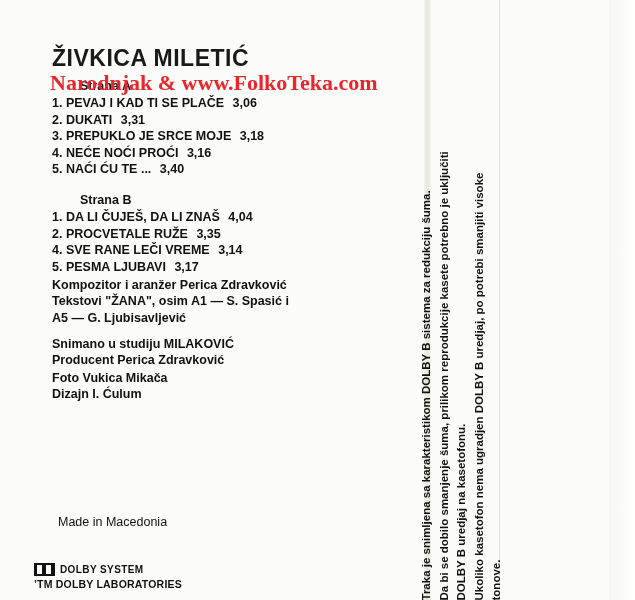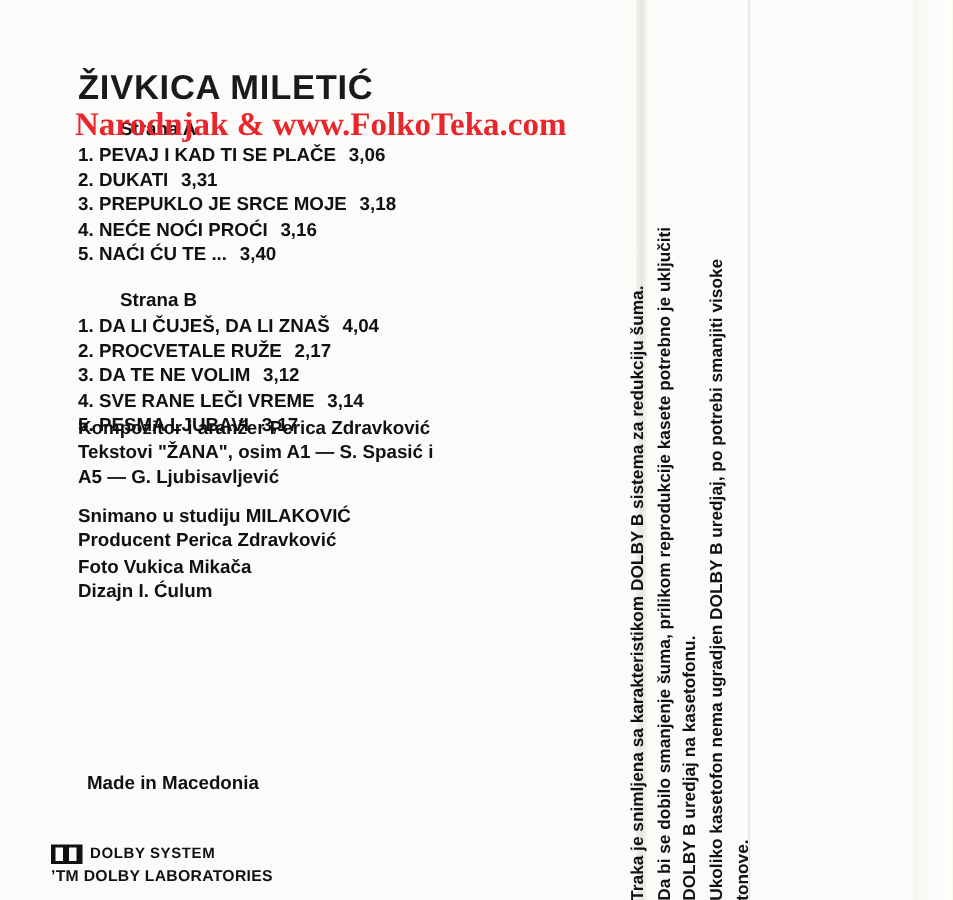--- a/index.html
+++ b/index.html
@@ -106,21 +106,21 @@
   }
   .credits-1 { top: 277px; }
   .credits-2 { top: 336px; }
   .credits-3 { top: 370px; }
 
   .made-in {
     position: absolute;
     left: 58px;
     top: 515px;
     font-size: 12.5px;
-    font-weight: bold;
+    font-weight: normal;
     color: #111;
     text-align: right;
   }
 
   
   .dolby {
     position: absolute;
     left: 34px;
     top: 563px;
     display: flex;
@@ -235,26 +235,21 @@
     <div class="side-block side-b">
       <div class="side-label">Strana B</div>
       <div class="track">
         <span class="num">1.</span>
         <span class="title">DA LI ČUJEŠ, DA LI ZNAŠ</span>
         <span class="dur">4,04</span>
       </div>
       <div class="track">
         <span class="num">2.</span>
         <span class="title">PROCVETALE RUŽE</span>
-        <span class="dur">2,17</span>
-      </div>
-      <div class="track">
-        <span class="num">3.</span>
-        <span class="title">DA TE NE VOLIM</span>
-        <span class="dur">3,12</span>
+        <span class="dur">3,35</span>
       </div>
       <div class="track">
         <span class="num">4.</span>
         <span class="title">SVE RANE LEČI VREME</span>
         <span class="dur">3,14</span>
       </div>
       <div class="track">
         <span class="num">5.</span>
         <span class="title">PESMA LJUBAVI</span>
         <span class="dur">3,17</span>

